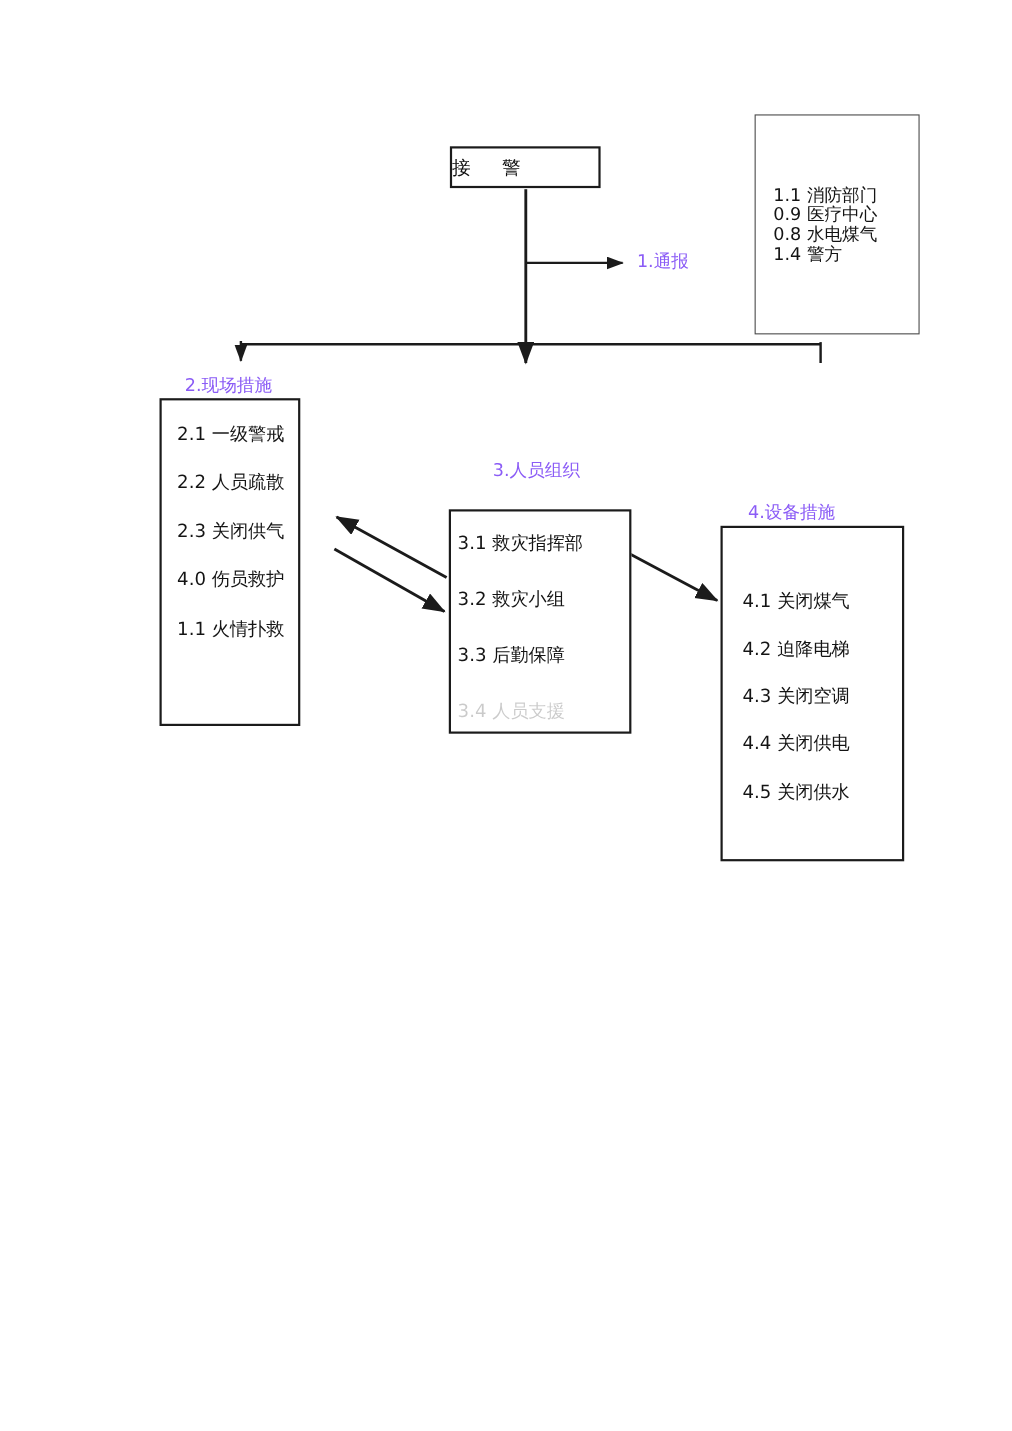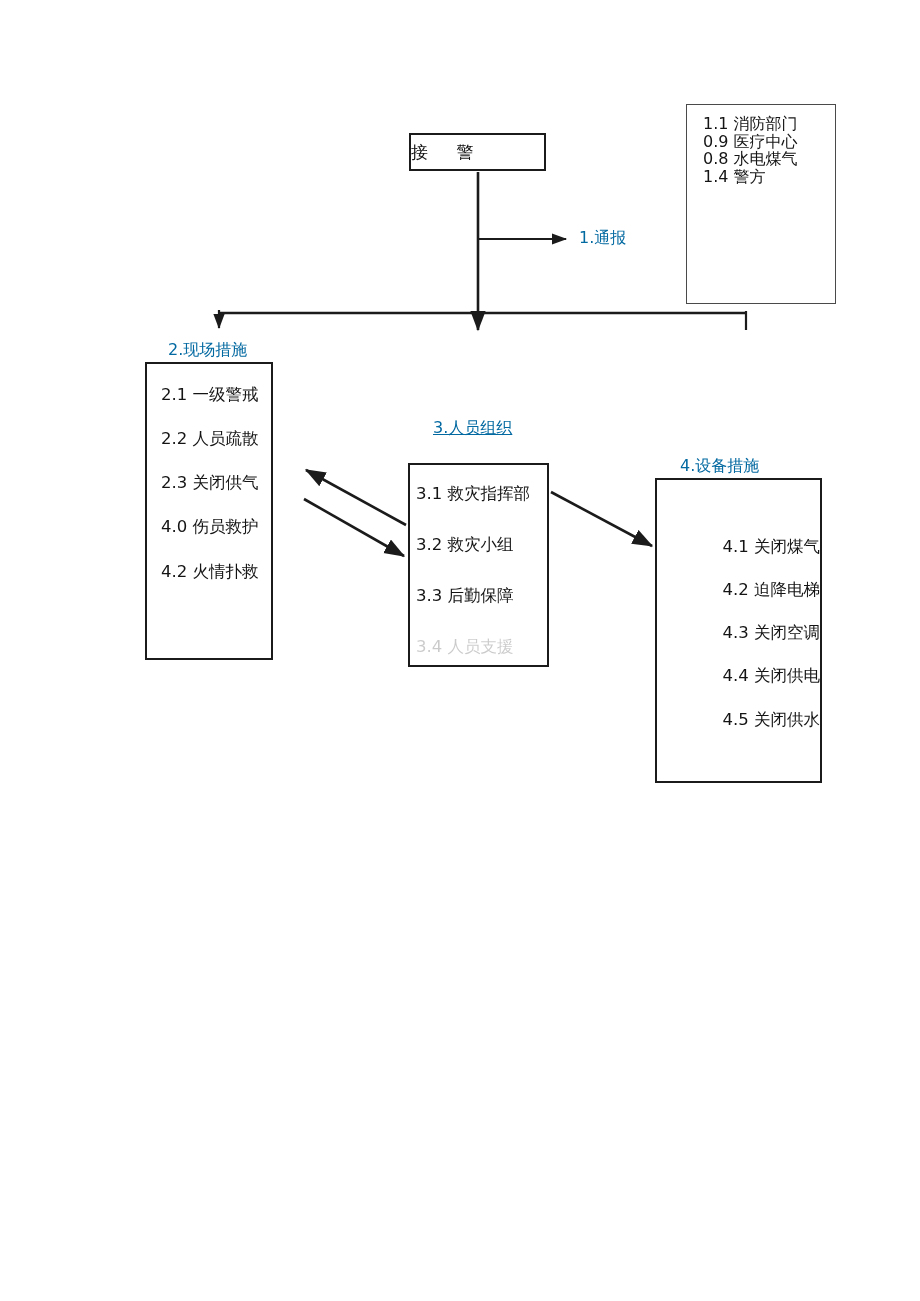--- a/index.html
+++ b/index.html
@@ -66,21 +66,21 @@
     border-width: 1px;
     border-color: #4a4a4a;
   }
   #node-notify-list .row {
     padding-left: 16px;
     font-size: 16px;
   }
   #node-notify-list .rows {
     display: flex;
     flex-direction: column;
-    justify-content: flex-start;
+    justify-content: center;
     height: 100%;
   }
 
   
   #node-site-measures {
     left: 145px;
     top: 362px;
     width: 128px;
     height: 298px;
   }
@@ -89,21 +89,21 @@
     flex-direction: column;
     height: 100%;
     padding-top: 12px;
   }
   #node-site-measures .row { margin-bottom: 26px; }
 
   
   #node-personnel {
     left: 408px;
     top: 463px;
-    width: 141px;
+    width: 166px;
     height: 204px;
   }
   #node-personnel .rows {
     display: flex;
     flex-direction: column;
     height: 100%;
     padding-top: 10px;
   }
   #node-personnel .row {
     margin-bottom: 33px;
@@ -119,37 +119,36 @@
     left: 655px;
     top: 478px;
     width: 167px;
     height: 305px;
   }
   #node-equipment .rows {
     display: flex;
     flex-direction: column;
     height: 100%;
     padding-top: 48px;
-    align-items: flex-end;
   }
   #node-equipment .row {
     margin-bottom: 25px;
     padding-left: 18px;
   }
 
   
   .caption {
     position: absolute;
     font-size: 16px;
-    color: #0369a1;
+    color: #8b5cf6;
     white-space: nowrap;
   }
   #caption-notify   { left: 579px; top: 228px; }
   #caption-site     { left: 168px; top: 340px; }
-  #caption-person   { left: 433px; top: 418px; text-decoration: underline; }
+  #caption-person   { left: 448px; top: 418px; }
   #caption-equip    { left: 680px; top: 456px; }
 
   
   #connectors {
     position: absolute;
     left: 0;
     top: 0;
     width: 920px;
     height: 1301px;
     pointer-events: none;
@@ -203,21 +202,21 @@
   </div>
 
   <div class="caption" id="caption-site">2.现场措施</div>
 
   <div class="node-box list-box" id="node-site-measures">
     <div class="rows">
       <div class="row">2.1 一级警戒</div>
       <div class="row">2.2 人员疏散</div>
       <div class="row">2.3 关闭供气</div>
       <div class="row">4.0 伤员救护</div>
-      <div class="row">4.2 火情扑救</div>
+      <div class="row">1.1 火情扑救</div>
     </div>
   </div>
 
   <div class="caption" id="caption-person">3.人员组织</div>
 
   <div class="node-box list-box" id="node-personnel">
     <div class="rows">
       <div class="row">3.1 救灾指挥部</div>
       <div class="row">3.2 救灾小组</div>
       <div class="row">3.3 后勤保障</div>

